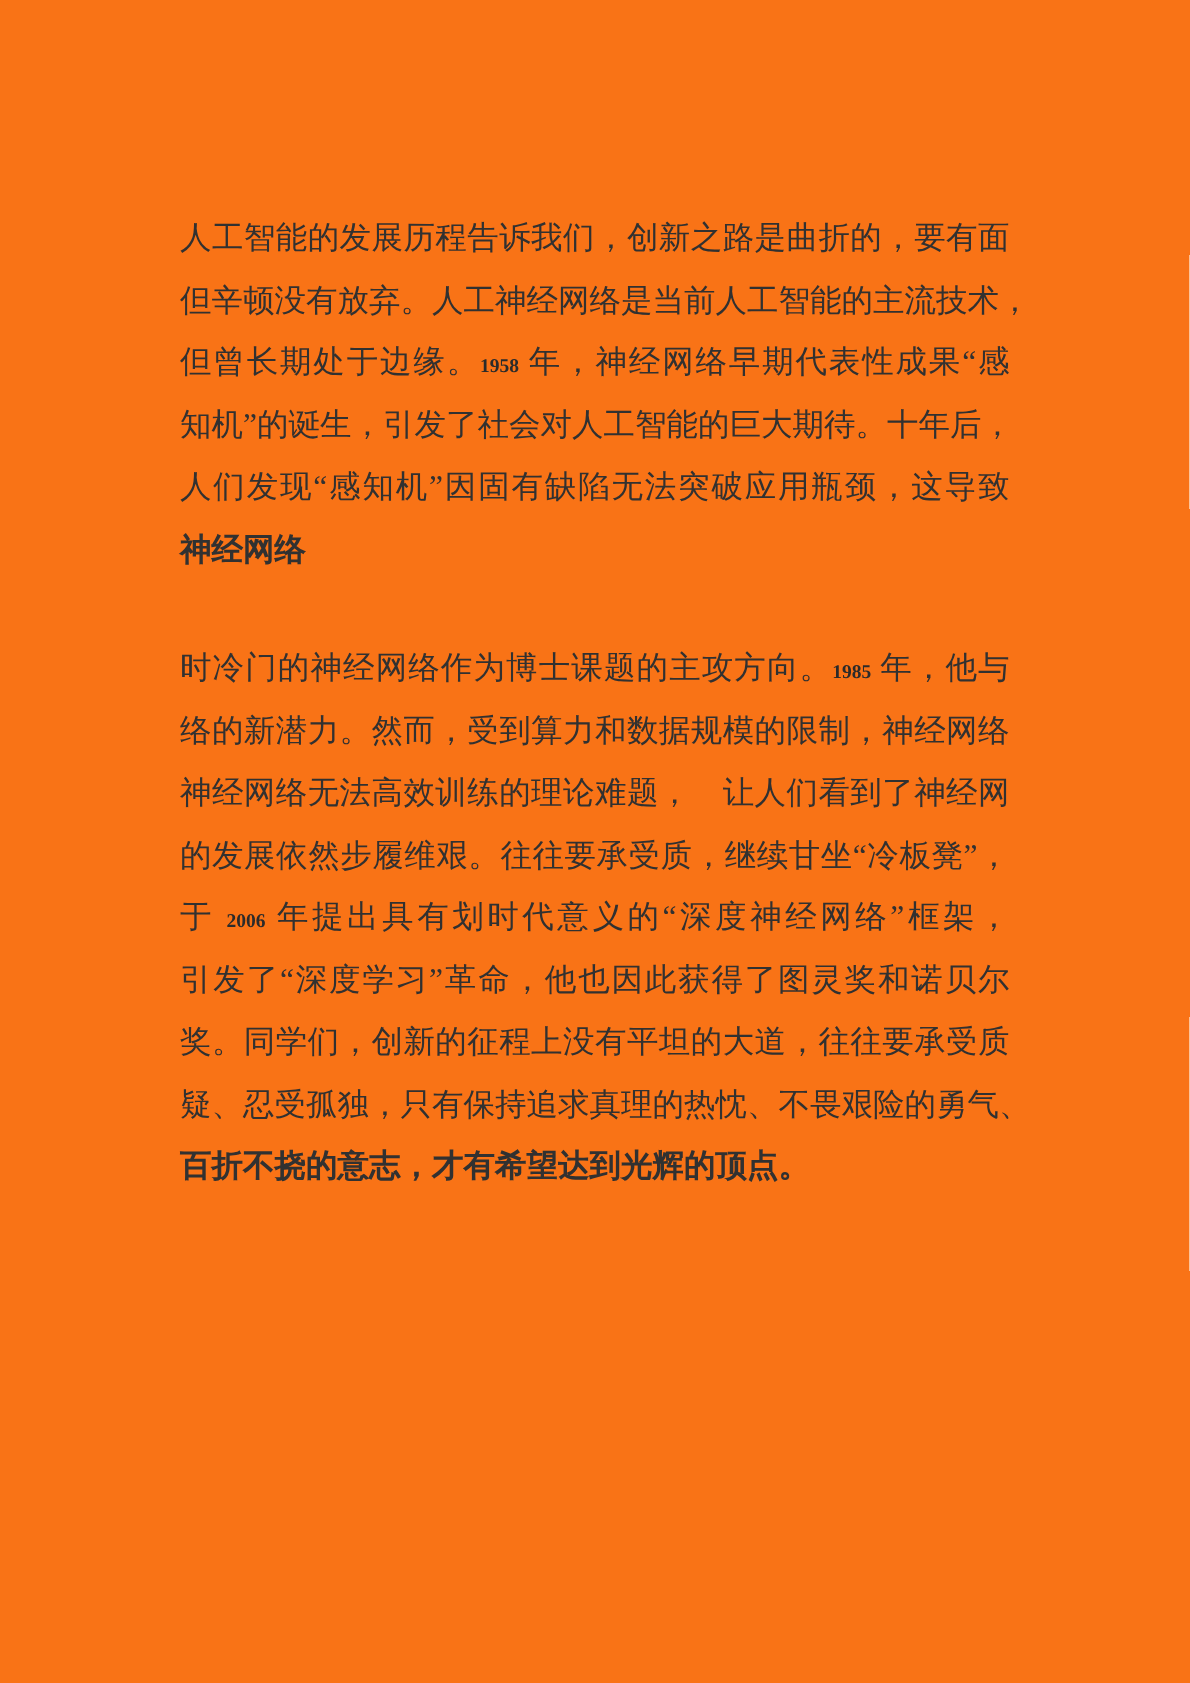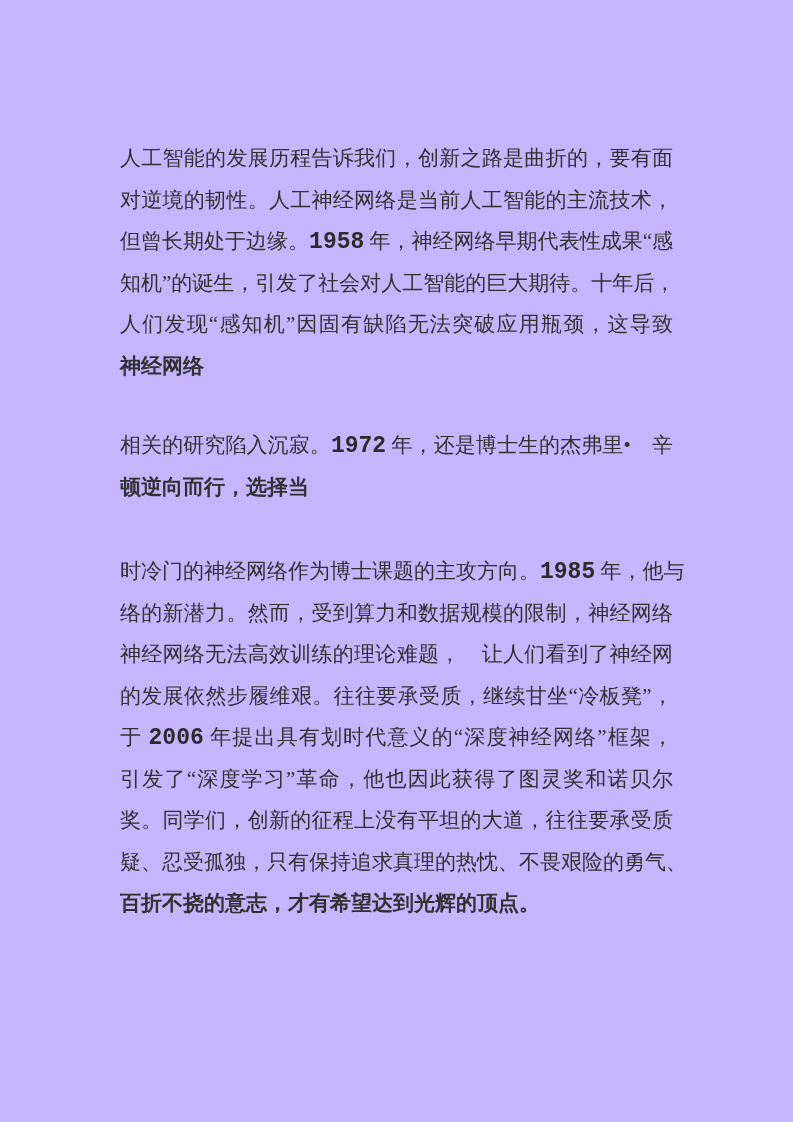--- a/index.html
+++ b/index.html
@@ -4,21 +4,21 @@
 <style>
   html, body {
     margin: 0;
     padding: 0;
     background: #ffffff;
   }
   .page {
     position: relative;
     width: 793px;
     height: 1122px;
-    background: #c4b5fd;
+    background: #f97316;
     overflow: hidden;
     font-family: "Liberation Serif", "DejaVu Serif", serif;
   }
   .doc {
     position: absolute;
     left: 120px;
     top: 138px;
     width: 553px;
     color: #313131;
     font-size: 21px;
@@ -40,45 +40,41 @@
     word-break: keep-all;
     white-space: nowrap;
     height: 41.5px;
     overflow: visible;
   }
   .doc-line.last {
     text-align-last: left;
     font-weight: bold;
   }
   .num {
-    font-family: Liberation Mono, monospace;
+    font-family: Liberation Serif, serif;
     font-weight: 700;
-    font-size: 23px;
+    font-size: 13px;
     color: #2b2b2b;
   }
 </style>
 </head>
 <body>
 
 <div class="page">
   <div class="doc">
 
     <div class="para">
       <div class="doc-line">人工智能的发展历程告诉我们，创新之路是曲折的，要有面</div>
-      <div class="doc-line">对逆境的韧性。人工神经网络是当前人工智能的主流技术，</div>
+      <div class="doc-line">但辛顿没有放弃。人工神经网络是当前人工智能的主流技术，</div>
       <div class="doc-line">但曾长期处于边缘。<span class="num">1958</span> 年，神经网络早期代表性成果“感</div>
       <div class="doc-line">知机”的诞生，引发了社会对人工智能的巨大期待。十年后，</div>
       <div class="doc-line">人们发现“感知机”因固有缺陷无法突破应用瓶颈，这导致</div>
       <div class="doc-line last">神经网络</div>
     </div>
 
-    <div class="para gap-lg">
-      <div class="doc-line">相关的研究陷入沉寂。<span class="num">1972</span> 年，还是博士生的杰弗里•　辛</div>
-      <div class="doc-line last">顿逆向而行，选择当</div>
-    </div>
 
     <div class="para">
       <div class="doc-line">时冷门的神经网络作为博士课题的主攻方向。<span class="num">1985</span> 年，他与</div>
       <div class="doc-line">络的新潜力。然而，受到算力和数据规模的限制，神经网络</div>
       <div class="doc-line">神经网络无法高效训练的理论难题，　让人们看到了神经网</div>
       <div class="doc-line">的发展依然步履维艰。往往要承受质，继续甘坐“冷板凳”，</div>
       <div class="doc-line">于 <span class="num">2006</span> 年提出具有划时代意义的“深度神经网络”框架，</div>
       <div class="doc-line">引发了“深度学习”革命，他也因此获得了图灵奖和诺贝尔</div>
       <div class="doc-line">奖。同学们，创新的征程上没有平坦的大道，往往要承受质</div>
       <div class="doc-line">疑、忍受孤独，只有保持追求真理的热忱、不畏艰险的勇气、</div>

